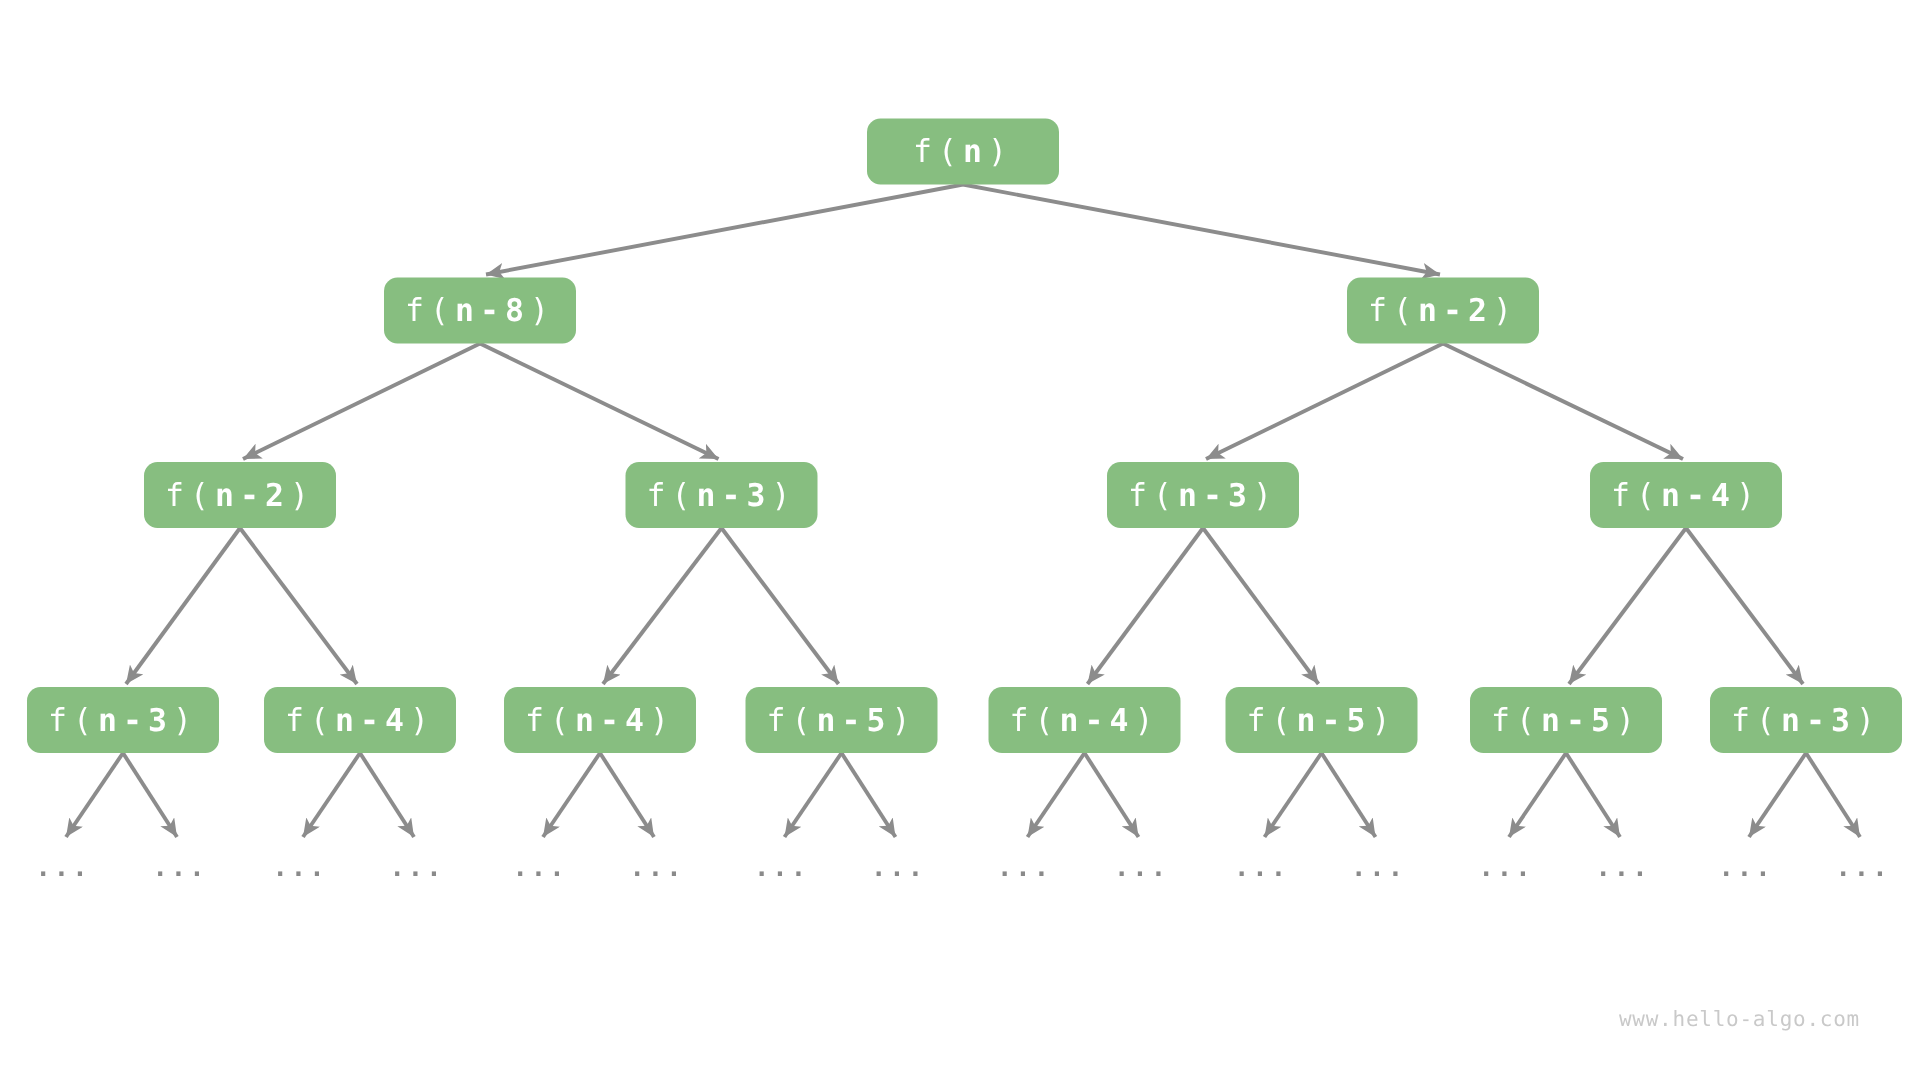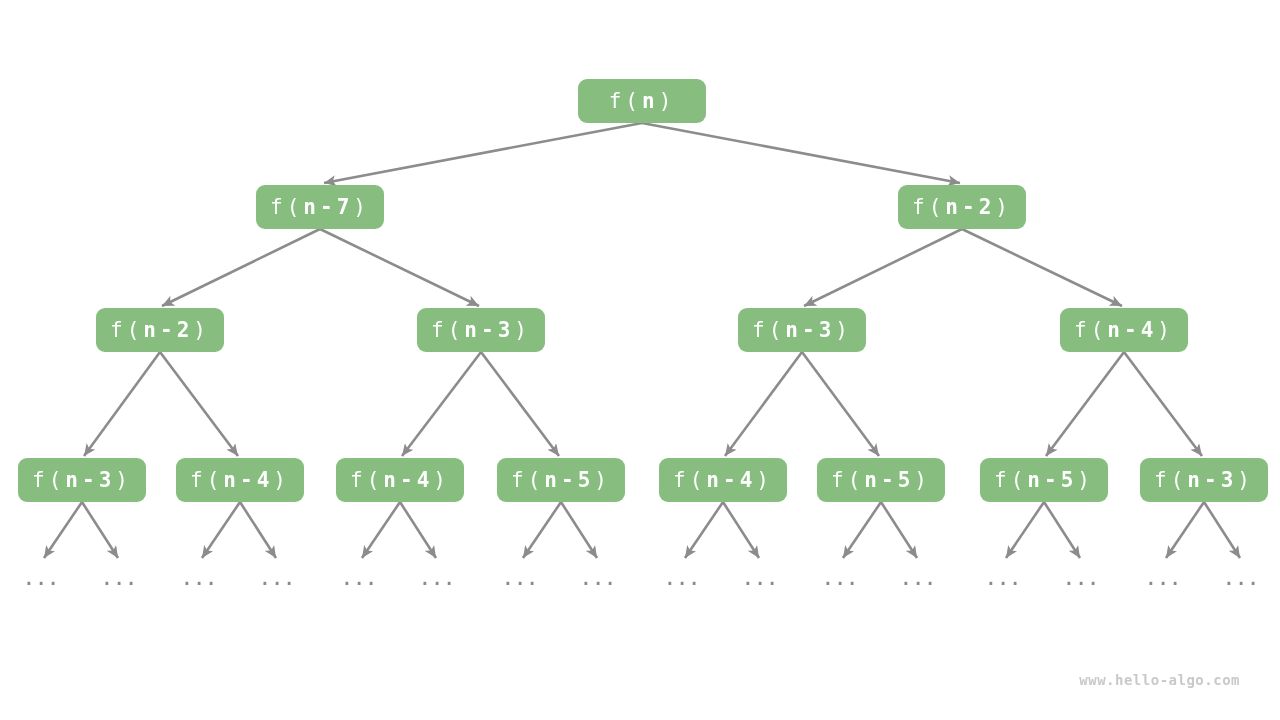--- a/index.html
+++ b/index.html
@@ -35,21 +35,21 @@
   .node .arg{font-weight:bold;}
   .dots{
     position:absolute;width:48px;text-align:center;
     transform:translateX(-50%);
     color:var(--ellipsis-color);
     font-weight:bold;font-size:17px;letter-spacing:2px;line-height:16px;
   }
   .watermark{
     position:absolute;right:40px;top:672px;
     color:var(--watermark-color);
-    font-size:14px;letter-spacing:0.5px;font-weight:bold;
+    font-size:14px;letter-spacing:0.5px;
   }
 </style>
 </head>
 <body>
 
 <div class="stage">
 
   <svg class="edges" width="1280" height="720" viewBox="0 0 1280 720">
     <defs>
       <marker id="ah" markerWidth="13" markerHeight="11" refX="12" refY="5.5" orient="auto" markerUnits="userSpaceOnUse">
@@ -93,21 +93,21 @@
   </svg>
 
   <div class="node" style="left:642px;top:79px">
     <span class="fn">f(</span>
       <span class="arg">n</span>
       <span class="fn">)</span>
   </div>
 
   <div class="node" style="left:320px;top:185px">
     <span class="fn">f(</span>
-      <span class="arg">n-7</span>
+      <span class="arg">n-8</span>
       <span class="fn">)</span>
   </div>
   <div class="node" style="left:962px;top:185px">
     <span class="fn">f(</span>
       <span class="arg">n-2</span>
       <span class="fn">)</span>
   </div>
 
   <div class="node" style="left:160px;top:308px">
     <span class="fn">f(</span>

